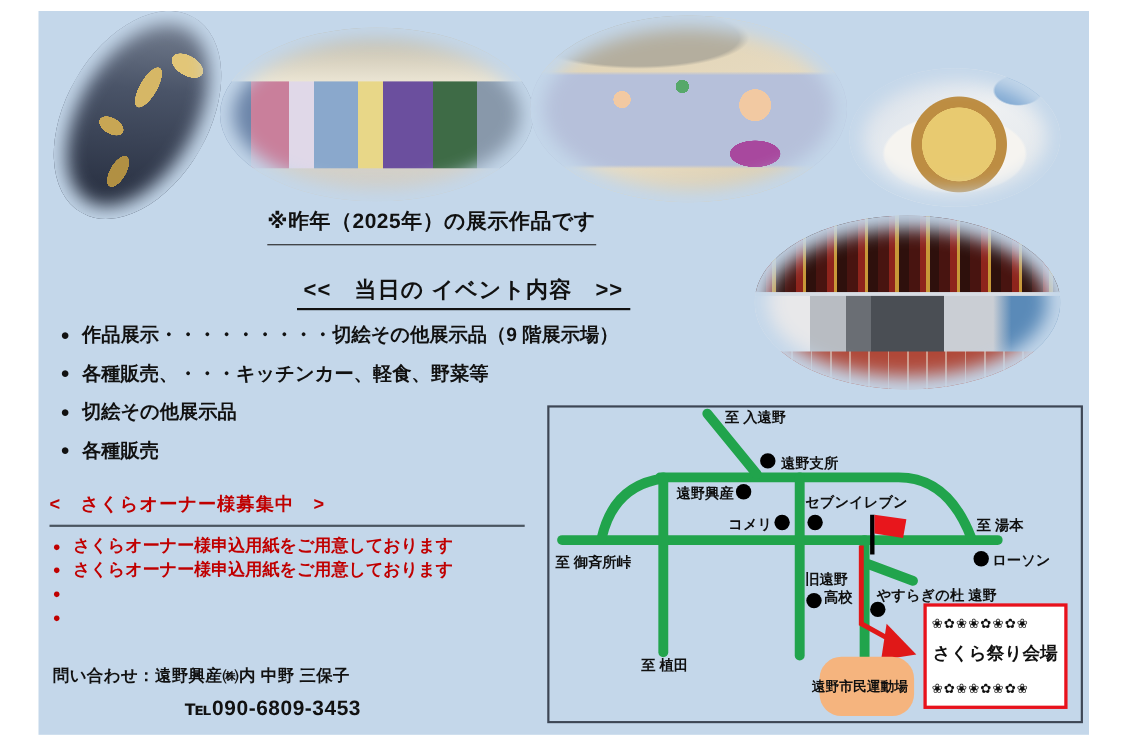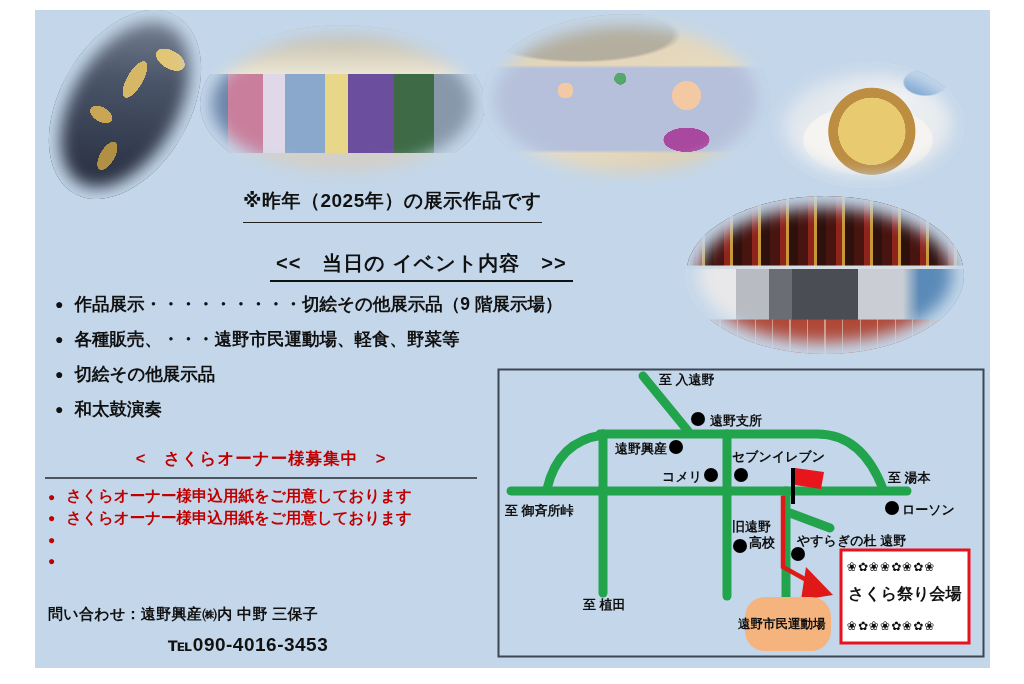--- a/index.html
+++ b/index.html
@@ -10,21 +10,21 @@
   .photo{position:absolute;border-radius:50%;box-shadow:inset 0 0 16px 12px #c4d7ea;}
   .blk{color:#111;font-weight:bold;}
   .red{color:#c00000;font-weight:bold;}
   .bullet-line{display:flex;align-items:center;white-space:nowrap;}
   .bullet-line .dot{margin-right:11px;}
   #caption{font-size:19px;border-bottom:1.5px solid #222;padding-bottom:8px;letter-spacing:.5px;}
   #event-heading{font-size:20px;border-bottom:2.5px solid #111;padding:0 6px 3px 6px;letter-spacing:1px;}
   #event-list{font-size:17.5px;}
   #event-list .bullet-line{height:35px;}
   #event-list .dot{font-size:14px;}
-  #recruit-heading{font-size:16.5px;text-align:center;letter-spacing:1px;}
+  #recruit-heading{font-size:16.5px;text-align:left;letter-spacing:1px;}
   #recruit-rule{background:#4a5560;height:1.5px;}
   #recruit-list{font-size:15.5px;}
   #recruit-list .bullet-line{height:21.5px;}
   #recruit-list .dot{font-size:12px;}
   #contact-line1{font-size:15px;letter-spacing:.3px;}
   #contact-line2{font-size:19px;letter-spacing:.5px;}
   svg text{font-family:"Liberation Sans","DejaVu Sans",sans-serif;font-weight:bold;fill:#101010;}
 
   
   #photo-dragon{left:60px;top:2px;width:130px;height:205px;transform:rotate(30deg);
@@ -80,29 +80,29 @@
 
   <div class="abs blk" id="event-heading" style="left:233px;top:250px;margin-left:37px;">&lt;&lt;　当日の イベント内容　&gt;&gt;</div>
 
   <div class="abs" id="event-list" style="left:55px;top:286px;">
     <div class="bullet-line blk">
       <span class="dot">●</span>
       <span>作品展示・・・・・・・・・切絵その他展示品（9 階展示場）</span>
     </div>
     <div class="bullet-line blk">
       <span class="dot">●</span>
-      <span>各種販売、・・・遠野市民運動場、軽食、野菜等</span>
+      <span>各種販売、・・・キッチンカー、軽食、野菜等</span>
     </div>
     <div class="bullet-line blk">
       <span class="dot">●</span>
       <span>切絵その他展示品</span>
     </div>
     <div class="bullet-line blk">
       <span class="dot">●</span>
-      <span>和太鼓演奏</span>
+      <span>各種販売</span>
     </div>
   </div>
 
   <div class="abs red" id="recruit-heading" style="left:45px;top:448px;width:432px;">&lt;　さくらオーナー様募集中　&gt;</div>
   <div class="abs" id="recruit-rule" style="left:45px;top:477px;width:432px;"></div>
 
   <div class="abs" id="recruit-list" style="left:48px;top:486px;">
     <div class="bullet-line red">
       <span class="dot">●</span>
       <span>さくらオーナー様申込用紙をご用意しております</span>
@@ -113,21 +113,21 @@
     </div>
     <div class="bullet-line red">
       <span class="dot">●</span>
     </div>
     <div class="bullet-line red">
       <span class="dot">●</span>
     </div>
   </div>
 
   <div class="abs blk" id="contact-line1" style="left:48px;top:605px;">問い合わせ：遠野興産㈱内 中野 三保子</div>
-  <div class="abs blk" id="contact-line2" style="left:168px;top:633px;">℡090-4016-3453</div>
+  <div class="abs blk" id="contact-line2" style="left:168px;top:633px;">℡090-6809-3453</div>
 
   <svg class="abs" id="access-map" style="left:497px;top:368px;" width="488" height="290" viewBox="0 0 488 290">
 
     <rect x="1.5" y="1.5" width="485" height="287" fill="none" stroke="#3d4654" stroke-width="2"></rect>
 
     <g stroke="#21a44c" stroke-width="9" fill="none" stroke-linecap="round">
       <path d="M14,123 H410"></path>
       <path d="M103,66 H320 Q365,66 386,121"></path>
       <path d="M50,121 Q61,73 106,67"></path>
       <path d="M146,8 L191,63"></path>

